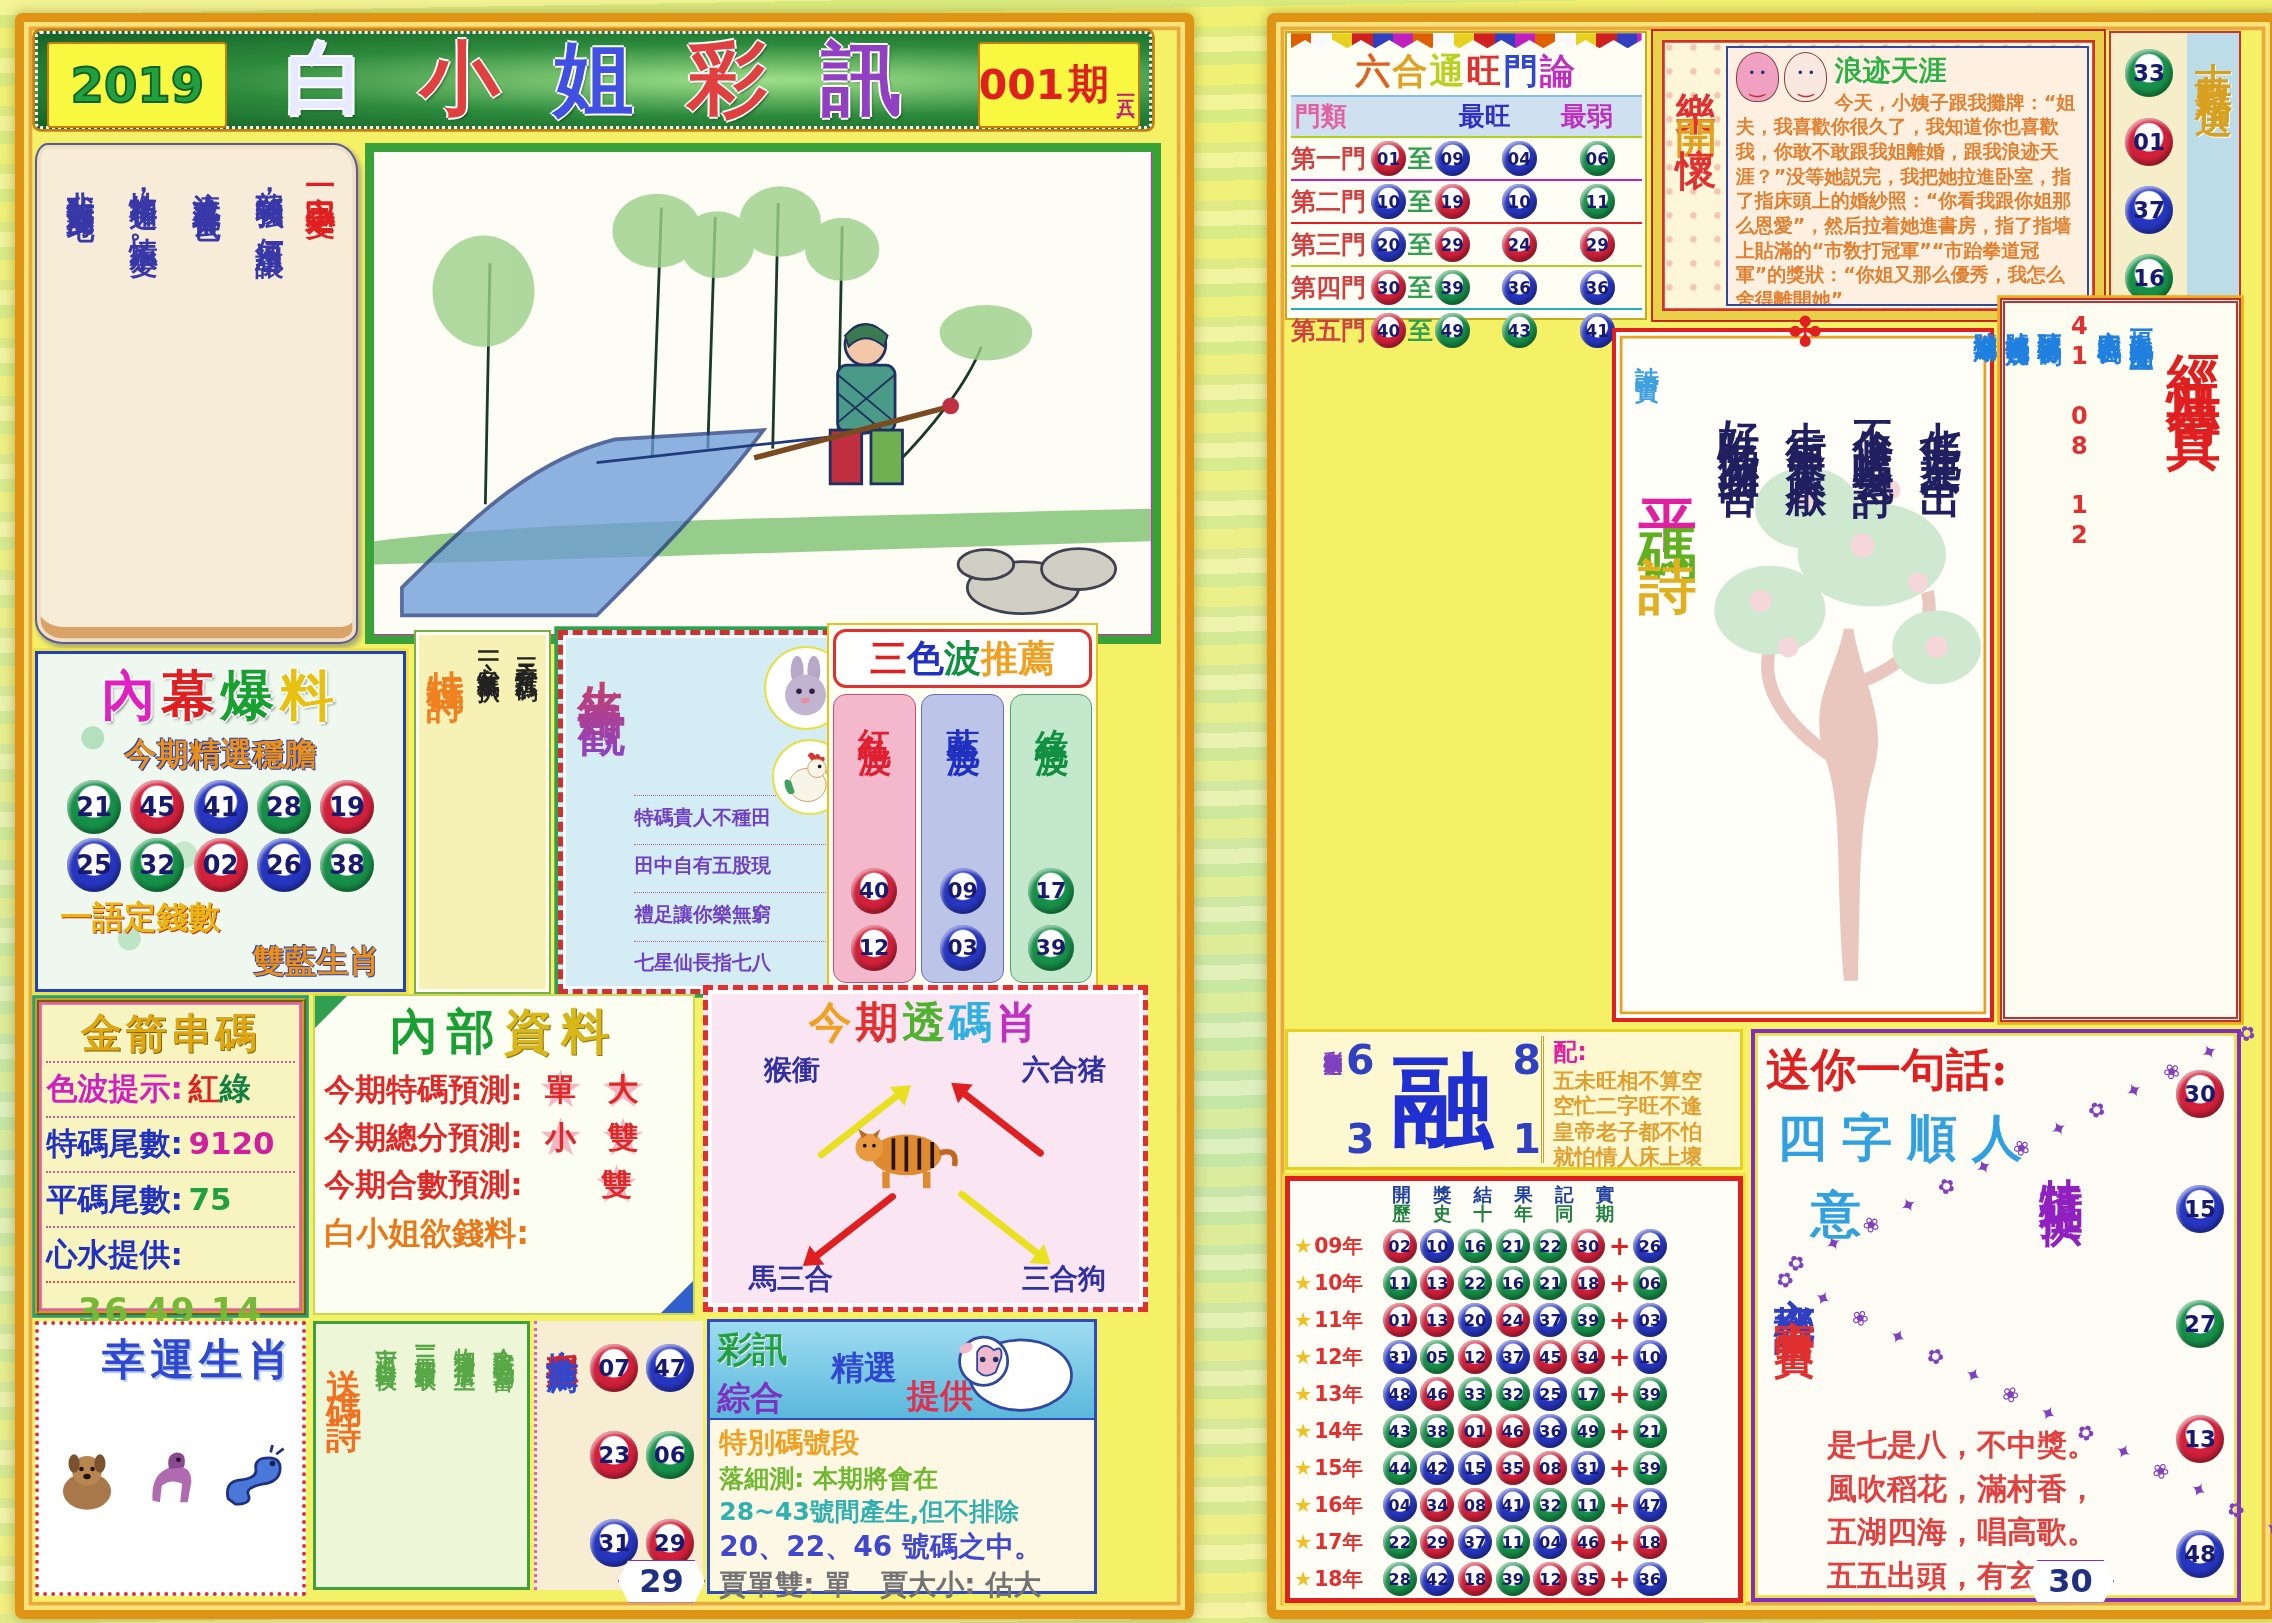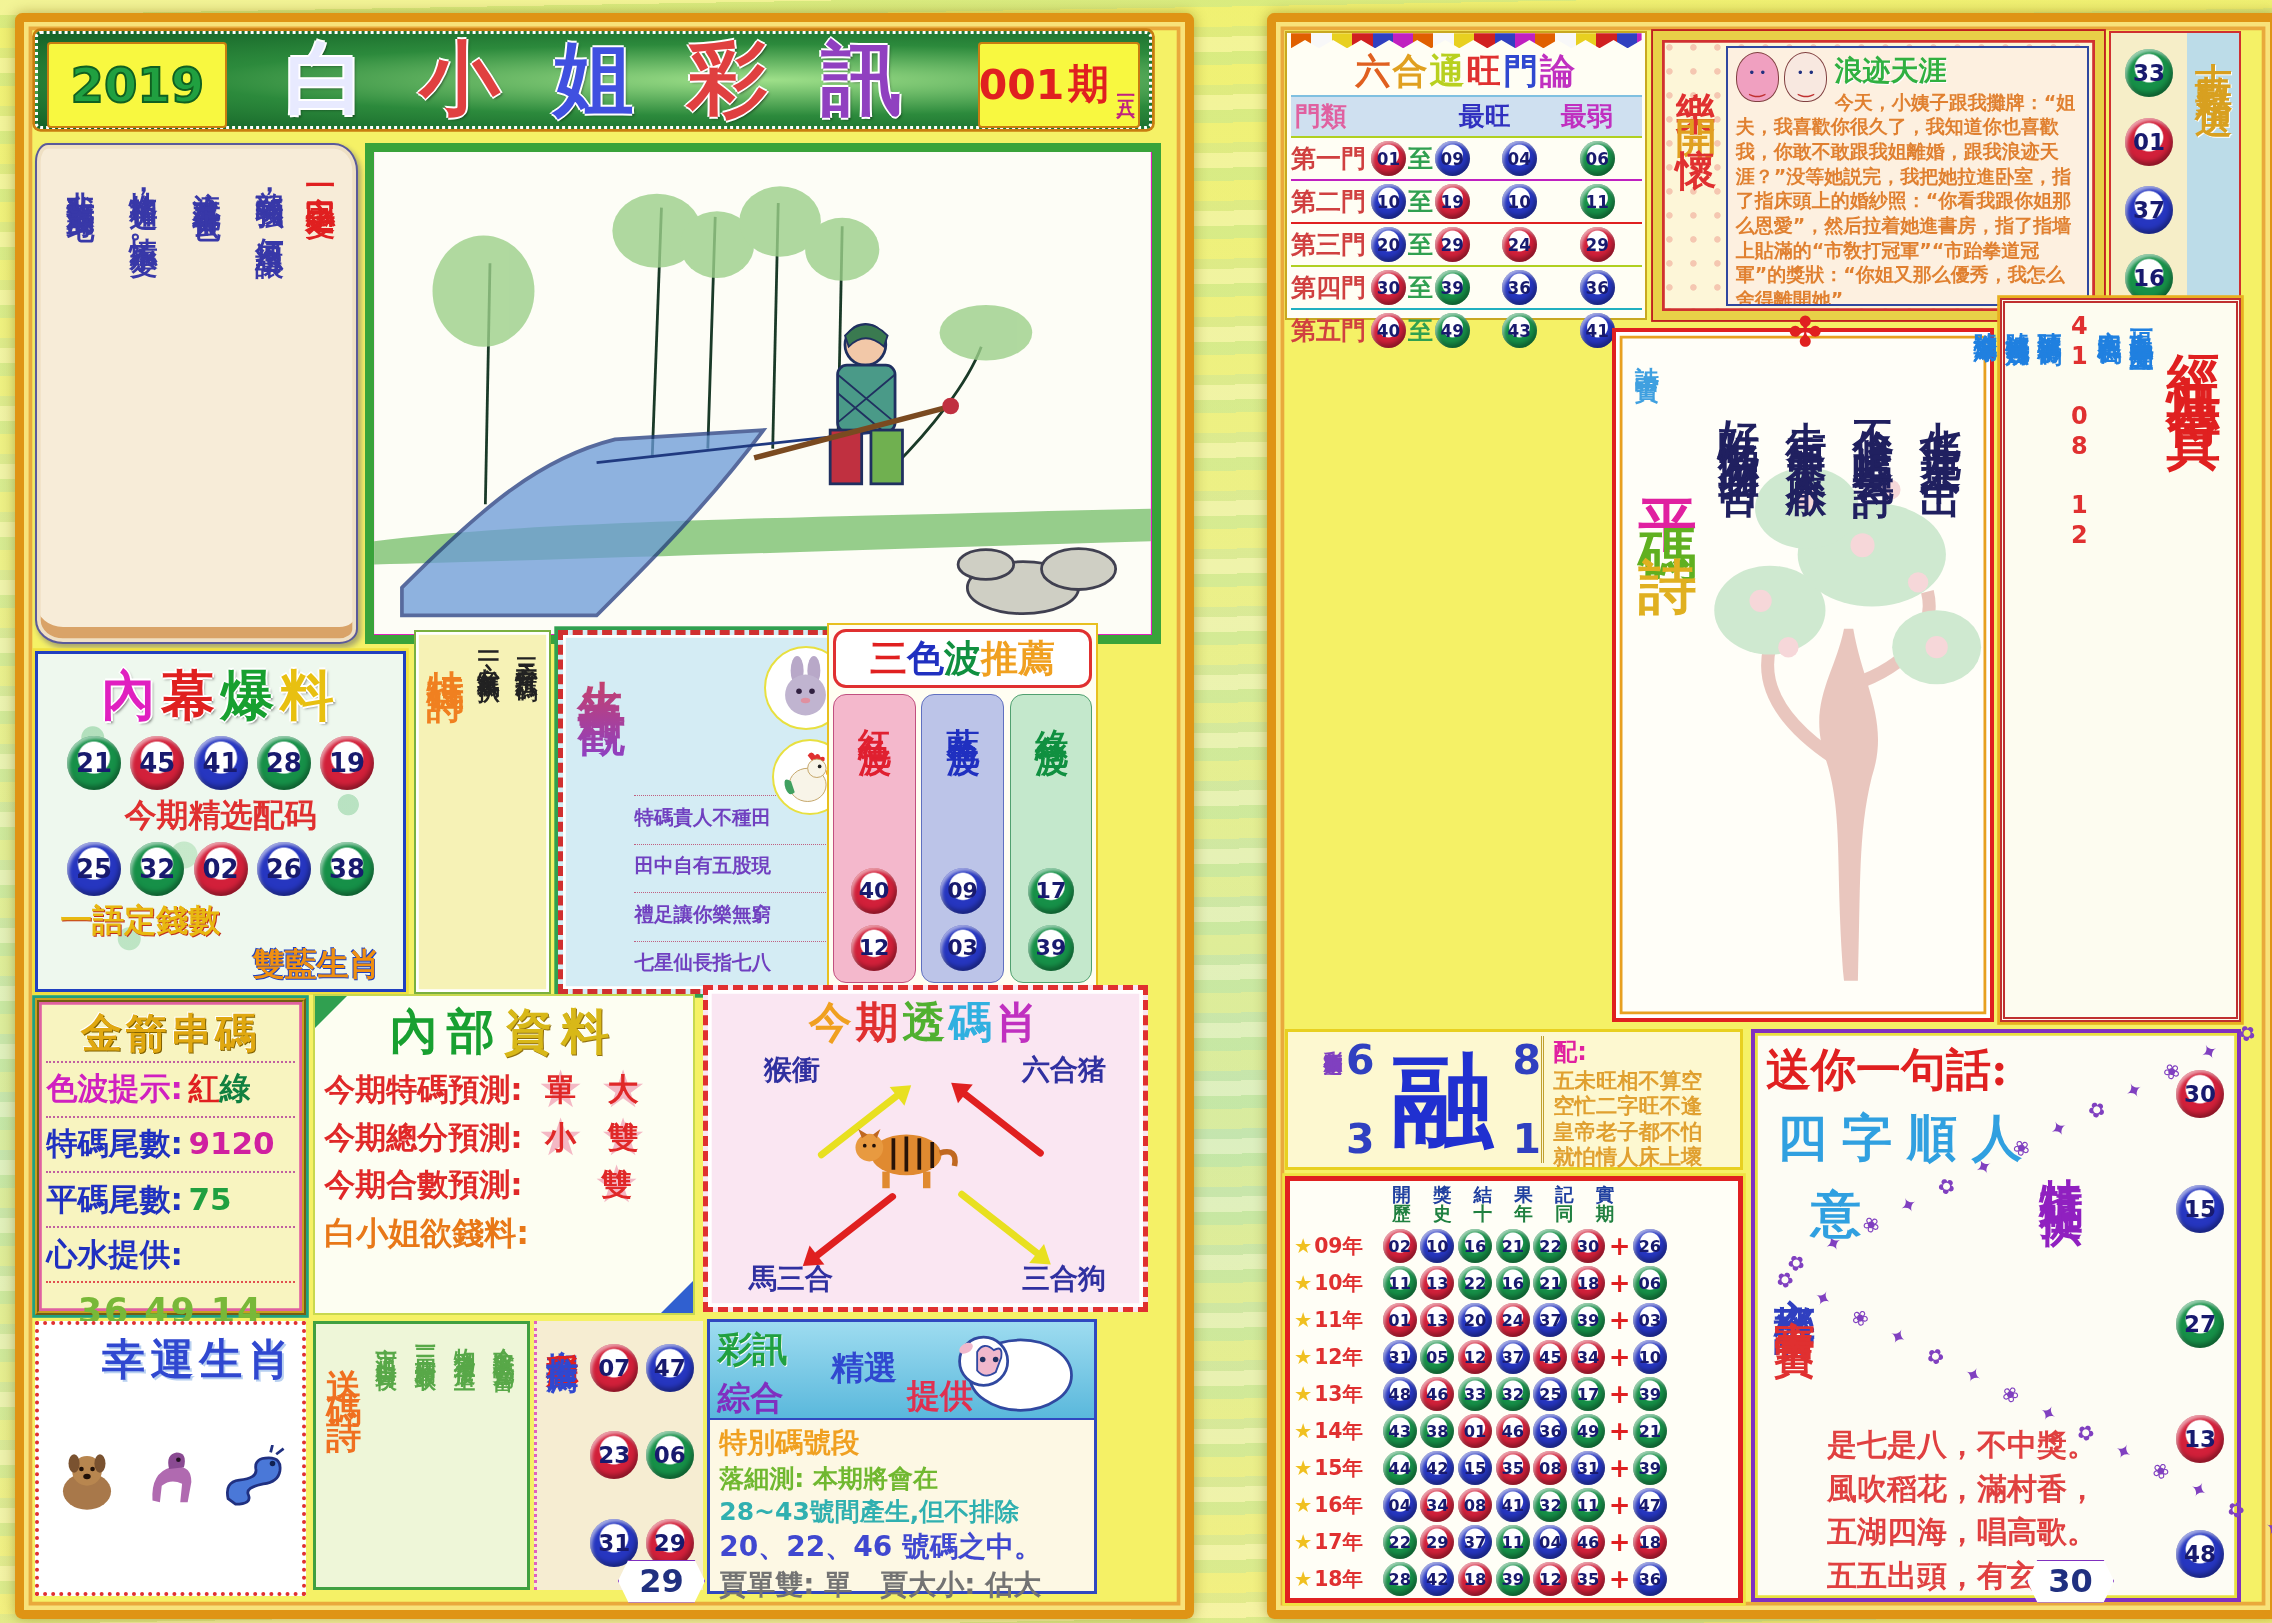--- a/index.html
+++ b/index.html
@@ -332,28 +332,28 @@
         <g fill="#cfcfc4" stroke="#404050" stroke-width="3">
           <ellipse cx="700" cy="470" rx="60" ry="28"></ellipse>
             <ellipse cx="760" cy="450" rx="40" ry="22"></ellipse>
             <ellipse cx="660" cy="445" rx="30" ry="16"></ellipse>
         </g>
       </svg>
     </div>
 
     <div class="panel" id="neimu">
       <div class="title outline-w"><span>內</span><span>幕</span><span>爆</span><span>料</span></div>
+      <div class="nm-label nm-orange">今期精選穩膽</div>
       <div class="nm-balls">
           <span class="ball b-green">21</span>
           <span class="ball b-red">45</span>
           <span class="ball b-blue">41</span>
           <span class="ball b-green">28</span>
           <span class="ball b-red">19</span>
         </div>
-      <div class="nm-label nm-red">今期精选配码</div>
       <div class="nm-balls">
           <span class="ball b-blue">25</span>
           <span class="ball b-green">32</span>
           <span class="ball b-red">02</span>
           <span class="ball b-blue">26</span>
           <span class="ball b-green">38</span>
         </div>
       <div class="nm-label nm-gold" style="text-align:left;padding-left:18.6px">一語定錢數</div>
       <div class="nm-label nm-orange" style="text-align:right;padding-right:18.6px">雙藍生肖</div>
     </div>

